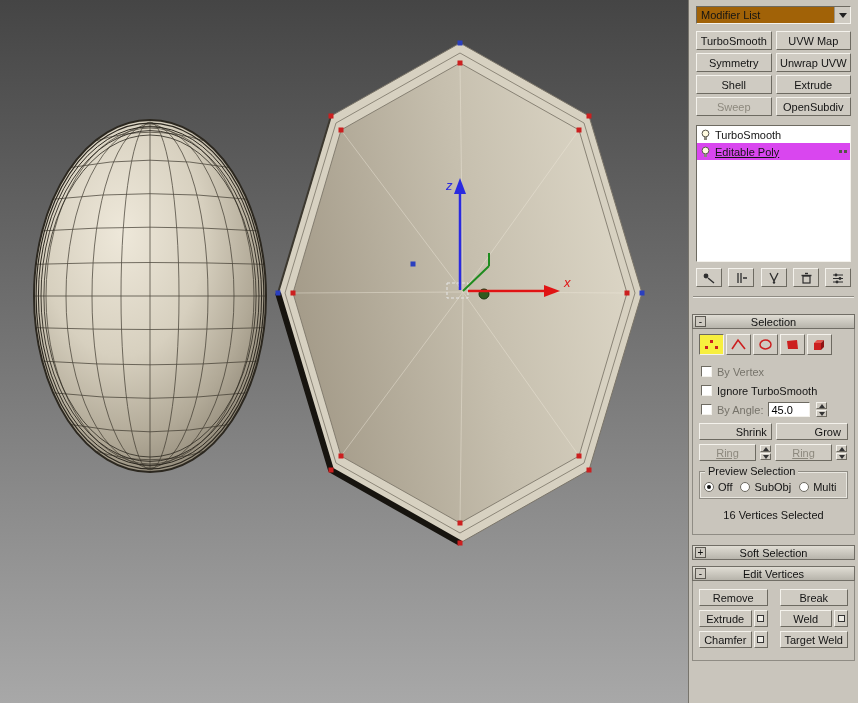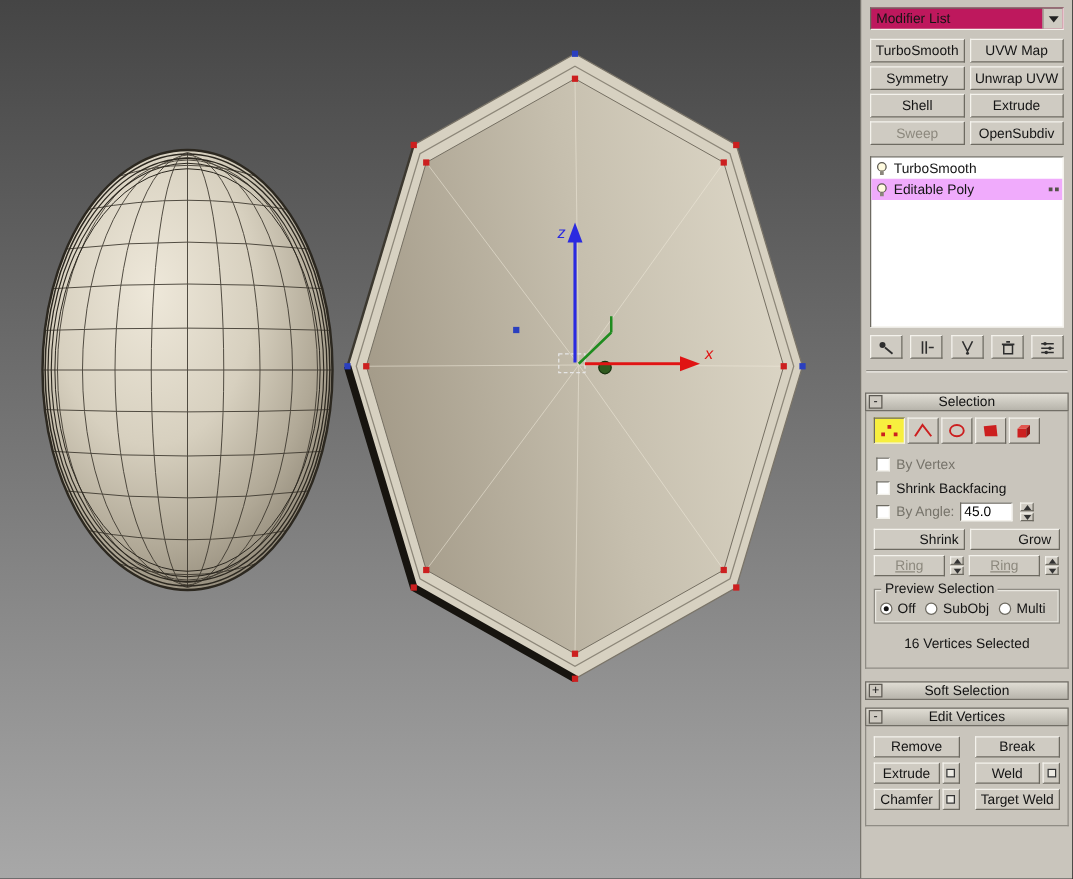--- a/index.html
+++ b/index.html
@@ -10,32 +10,32 @@
   .viewport{position:absolute;left:0;top:0;width:688px;height:703px;}
   
   .panel{position:absolute;left:688px;top:0;width:170px;height:703px;
          background:#c9c5bc;border-left:1px solid #77746c;overflow:hidden;}
   .raised{background:#cfcbc2;border:1px solid;border-color:#f4f2ec #6d6a61 #6d6a61 #f4f2ec;}
   .sunken{border:1px solid;border-color:#6d6a61 #f4f2ec #f4f2ec #6d6a61;}
   button{font-family:"Liberation Sans",sans-serif;font-size:11px;color:#141414;padding:0;cursor:pointer;}
   .disabled{color:#8d897e !important;}
   
   .combo{margin:6px 7px 0;height:18px;display:flex;align-items:stretch;
-         background:#be185d;border:1px solid;border-color:#6d6a61 #f4f2ec #f4f2ec #6d6a61;}
+         background:#a16207;border:1px solid;border-color:#6d6a61 #f4f2ec #f4f2ec #6d6a61;}
   .combo-label{flex:1;display:flex;align-items:center;padding-left:4px;}
   .combo-btn{width:16px;background:#cfcbc2;border-left:1px solid #9a968d;
              display:flex;align-items:center;justify-content:center;}
   .tri-down{width:0;height:0;border-left:4px solid transparent;border-right:4px solid transparent;border-top:5px solid #222;}
   
   .mod-grid{display:grid;grid-template-columns:1fr 1fr;gap:3px 4px;margin:7px 7px 0;}
   .mbtn{height:19px;}
   
   .stack{margin:9px 7px 0;height:137px;background:#fff;overflow:hidden;}
   .stack-row{height:17px;display:flex;align-items:center;gap:4px;padding:0 3px;}
-  .stack-row.sel{background:#f0abfc;}
+  .stack-row.sel{background:#d946ef;text-decoration:underline;}
   .dots{margin-left:auto;display:flex;gap:2px;align-items:center;}
   .dots i{width:3px;height:3px;background:#55524a;display:block;}
   
   .stack-tools{margin:6px 7px 0;display:flex;justify-content:space-between;}
   .tool{width:26px;height:19px;display:flex;align-items:center;justify-content:center;}
   .hsep{margin:9px 4px 0;border-top:1px solid #8f8c84;border-bottom:1px solid #efede7;height:0;}
   
   .rollout{margin:16px 3px 0;}
   .ro-head{height:15px;background:linear-gradient(#e0ddd4,#b7b4ab);border:1px solid #716e66;
            display:flex;align-items:center;justify-content:center;position:relative;color:#111;}
@@ -307,21 +307,21 @@
               </svg>
           </button>
         </div>
 
         <div class="chk">
           <span class="box sunken"></span>
           <span class="lbl-dim">By Vertex</span>
         </div>
         <div class="chk">
           <span class="box sunken"></span>
-          <span>Shrink Backfacing</span>
+          <span>Ignore TurboSmooth</span>
         </div>
         <div class="chk">
           <span class="box sunken"></span>
           <span class="lbl-dim">By Angle:</span>
           <input class="field" value="45.0" style="">
           <span class="spin">
               <b>
                 <i class="t-up"></i>
               </b>
               <b>

